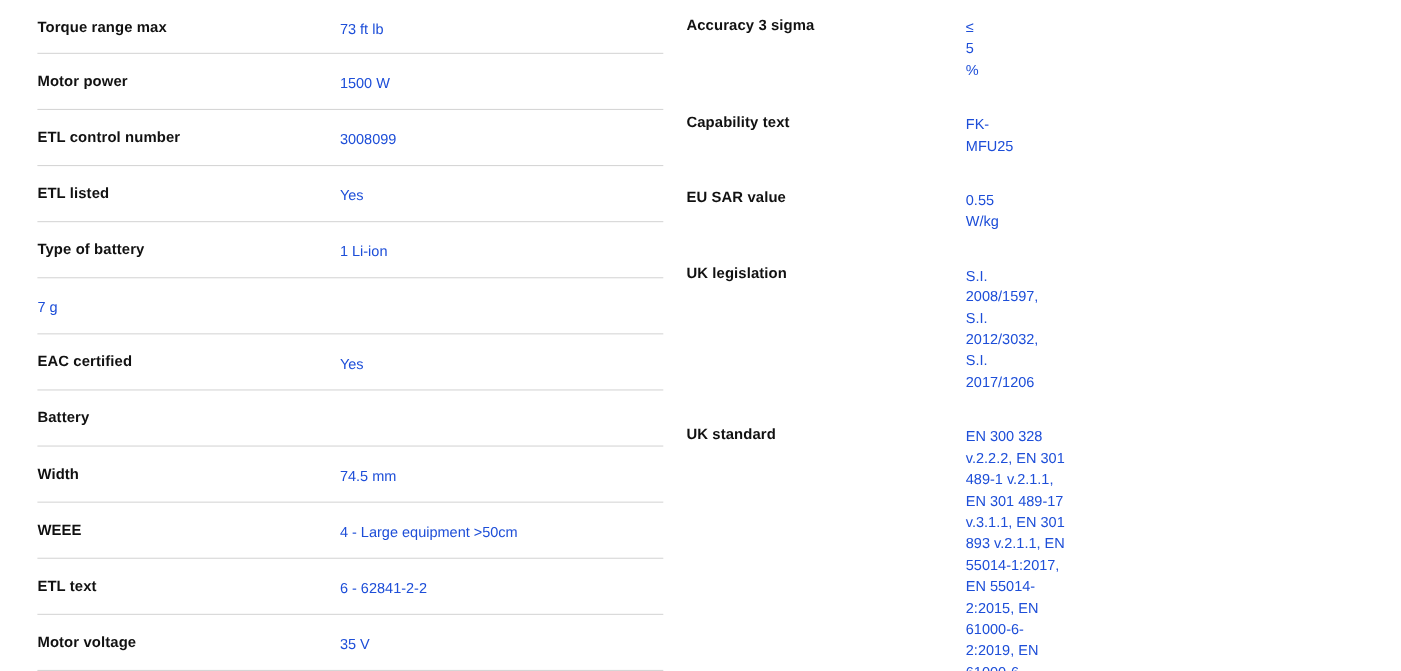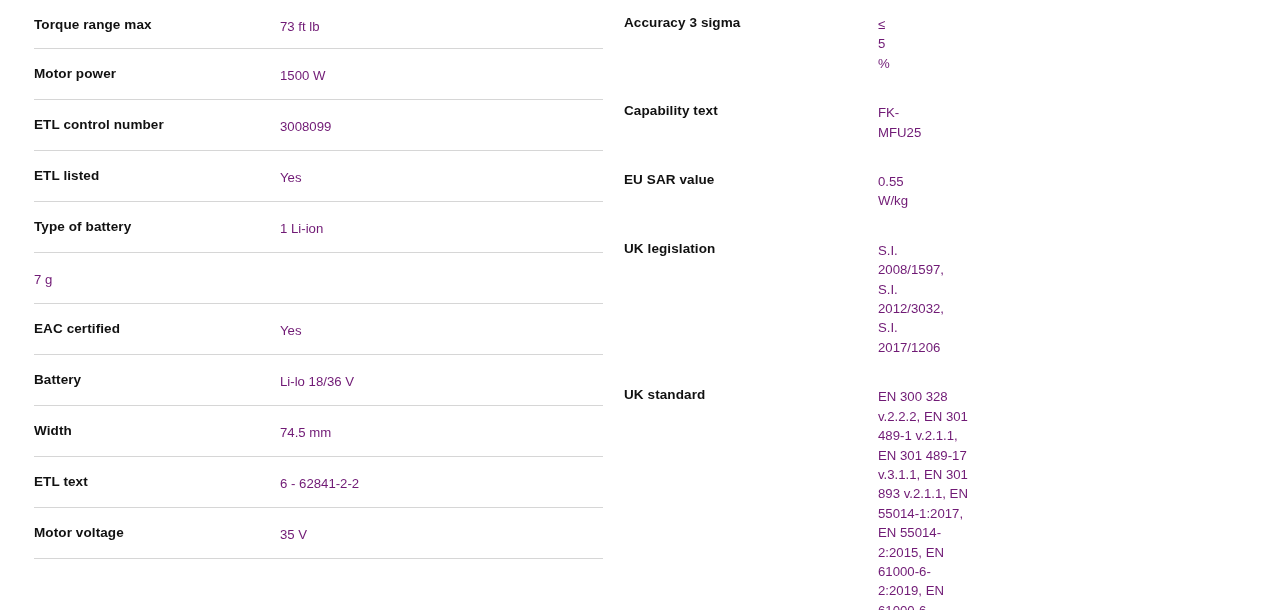--- a/index.html
+++ b/index.html
@@ -36,20 +36,21 @@
   .spec-row {
     display: flex;
     align-items: flex-start;
     border-bottom: 1px solid #d6d6d6;
     box-sizing: border-box;
   }
   .spec-column.left .spec-row {
     min-height: 51px;
     padding-top: 16px;
     padding-bottom: 2px;
+    gap: 29px;
   }
   .spec-column.right .spec-row {
     min-height: 51px;
     padding-top: 14px;
     padding-bottom: 14px;
   }
   .spec-column.left .spec-row:first-child {
     padding-top: 16px;
     min-height: 49px;
   }
@@ -67,21 +68,21 @@
   }
   .spec-column.left .spec-label {
     width: 246px;
   }
   .spec-column.right .spec-label {
     width: 254px;
   }
   .spec-value {
     font-size: 13.2px;
     font-weight: normal;
-    color: #701a75;
+    color: #1d4ed8;
     line-height: 1.47;
     flex: 1 1 auto;
     word-wrap: break-word;
   }
   .spec-column.left .spec-value {
     padding-top: 1px;
   }
   .spec-column.right .spec-value {
     padding-top: 1px;
   }
@@ -114,25 +115,28 @@
       </div>
       <div class="spec-row">
         <div class="spec-value">7 g</div>
       </div>
       <div class="spec-row">
         <div class="spec-label">EAC certified</div>
         <div class="spec-value">Yes</div>
       </div>
       <div class="spec-row">
         <div class="spec-label">Battery</div>
-        <div class="spec-value">Li-lo 18/36 V</div>
       </div>
       <div class="spec-row">
         <div class="spec-label">Width</div>
         <div class="spec-value">74.5 mm</div>
+      </div>
+      <div class="spec-row">
+        <div class="spec-label">WEEE</div>
+        <div class="spec-value">4 - Large equipment &gt;50cm</div>
       </div>
       <div class="spec-row">
         <div class="spec-label">ETL text</div>
         <div class="spec-value">6 - 62841-2-2</div>
       </div>
       <div class="spec-row">
         <div class="spec-label">Motor voltage</div>
         <div class="spec-value">35 V</div>
       </div>
     </div>

